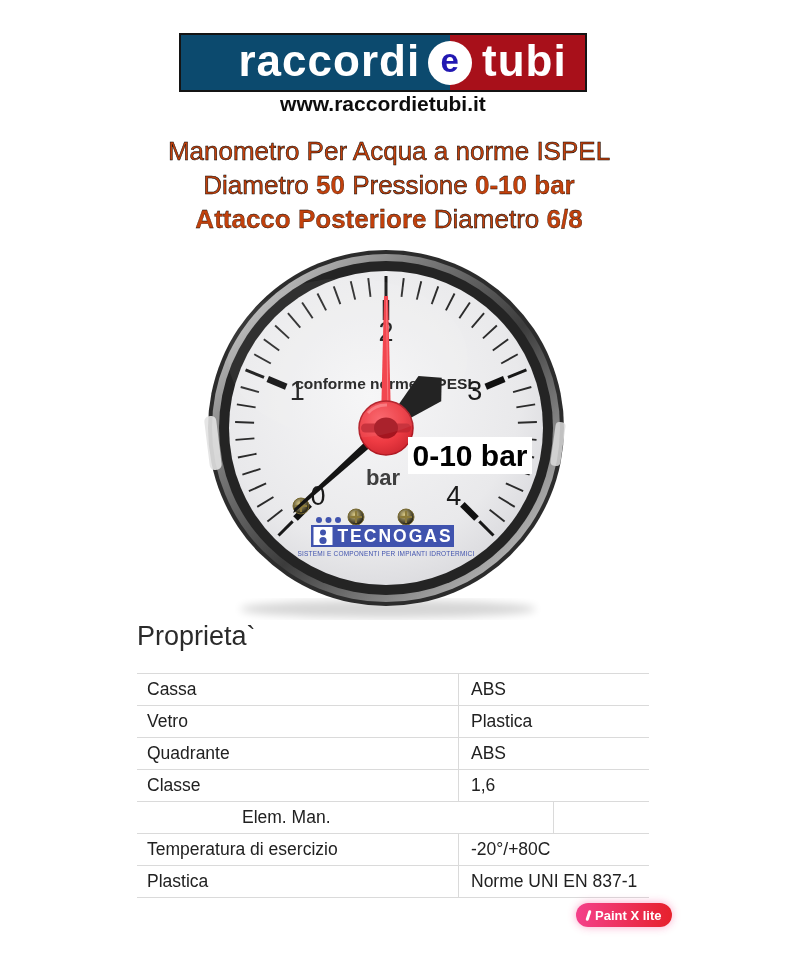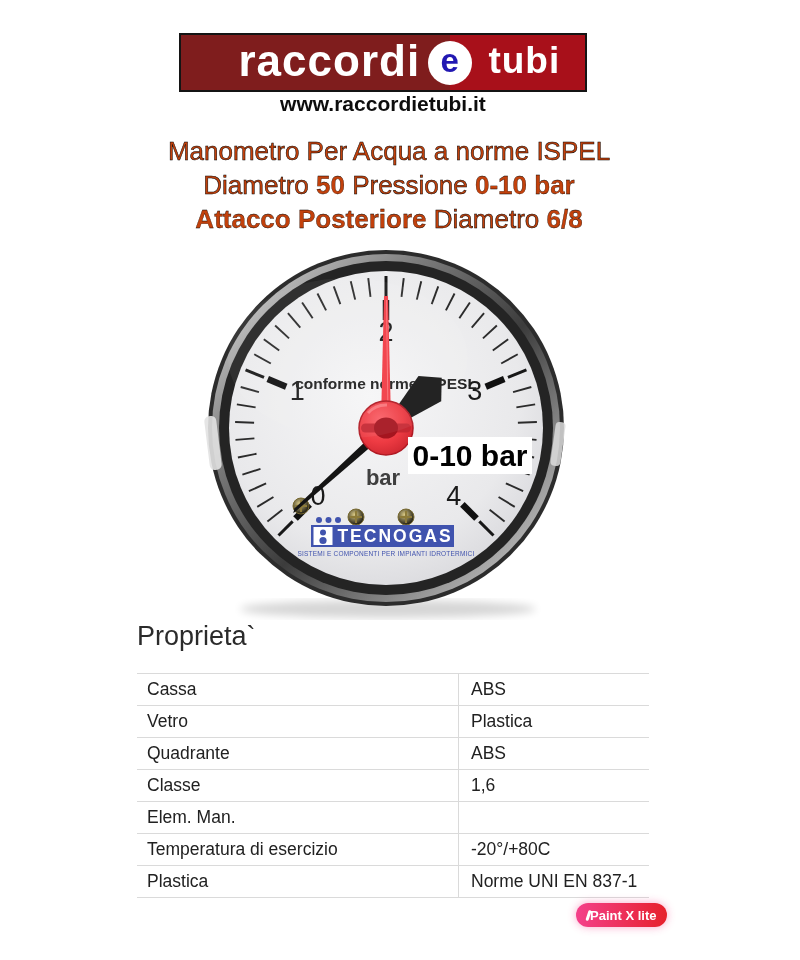--- a/index.html
+++ b/index.html
@@ -2,25 +2,25 @@
 <html><head>
 <meta charset="utf-8">
 <style>
   html,body{margin:0;padding:0;}
   body{width:800px;height:960px;position:relative;background:#ffffff;overflow:hidden;
        font-family:"Liberation Sans",sans-serif;}
 
   
   .logo-wrap{position:absolute;left:179px;top:33px;width:408px;height:59px;
              border:2px solid #141414;box-sizing:border-box;display:flex;}
-  .logo-left{width:66.5%;background:#7f1d1d;color:#fff;display:flex;align-items:center;
+  .logo-left{width:66.5%;background:#0c4a6e;color:#fff;display:flex;align-items:center;
              justify-content:center;font-weight:700;font-size:44px;letter-spacing:1px;
              padding-bottom:4px;box-sizing:border-box;padding-left:28px;}
   .logo-right{width:33.5%;background:#a8101a;color:#fff;display:flex;align-items:center;
-              justify-content:center;font-weight:700;font-size:37px;letter-spacing:1px;
+              justify-content:center;font-weight:700;font-size:44px;letter-spacing:1px;
               padding-bottom:4px;padding-left:14px;box-sizing:border-box;}
   .logo-e-circle{position:absolute;left:calc(66.5% - 22px);top:50%;transform:translateY(-50%);
                  width:44px;height:44px;background:#ffffff;border-radius:50%;display:flex;
                  align-items:center;justify-content:center;color:#2218b2;font-size:33px;
                  font-weight:700;z-index:2;padding-bottom:3px;box-sizing:border-box;}
   .website{position:absolute;left:179px;top:92px;width:408px;text-align:center;
            font-weight:700;font-size:21px;color:#0d0d0d;}
 
   
   .title{position:absolute;left:0;top:134px;width:778px;text-align:center;
@@ -38,29 +38,29 @@
               fill:#ffffff;letter-spacing:2px;}
   .brand-sub{font-family:"Liberation Sans",sans-serif;font-size:6.5px;fill:#4053ae;letter-spacing:0.2px;}
   .range-label{position:absolute;left:408px;top:437px;width:124px;height:37px;background:#ffffff;
                color:#000;font-weight:700;font-size:30px;display:flex;align-items:center;
                justify-content:center;z-index:6;}
 
   
   .props-heading{position:absolute;left:137px;top:621px;font-size:27px;font-weight:400;color:#2b2b2b;}
   .props-table{position:absolute;left:137px;top:673px;width:512px;border-bottom:1px solid #dadada;}
   .prow{display:flex;height:31px;border-top:1px solid #dadada;align-items:center;
-        font-size:17.5px;color:#212121;}
+        font-size:17.5px;color:#212121;justify-content:center;}
   .pcell-l{width:322px;height:100%;display:flex;align-items:center;padding-left:10px;
            border-right:1px solid #dadada;box-sizing:border-box;}
   .pcell-r{flex:1;padding-left:12px;}
 
   
   .watermark{position:absolute;left:576px;top:903px;height:24px;padding:0 11px;border-radius:12px;
              background:linear-gradient(90deg,#f4408a,#e6212c);color:#fff;font-size:13px;
-             font-weight:700;display:flex;align-items:center;
+             font-weight:700;display:flex;align-items:center;gap:5px;
              box-shadow:0 0 8px rgba(244,63,138,0.45);}
   .brush-icon{width:3px;height:11px;background:#fff;border-radius:1.5px;transform:rotate(18deg);
               display:inline-block;}
 </style>
 </head>
 <body>
 
 <div class="logo-wrap">
   <div class="logo-left">raccordi</div>
   <div class="logo-right">tubi</div>

